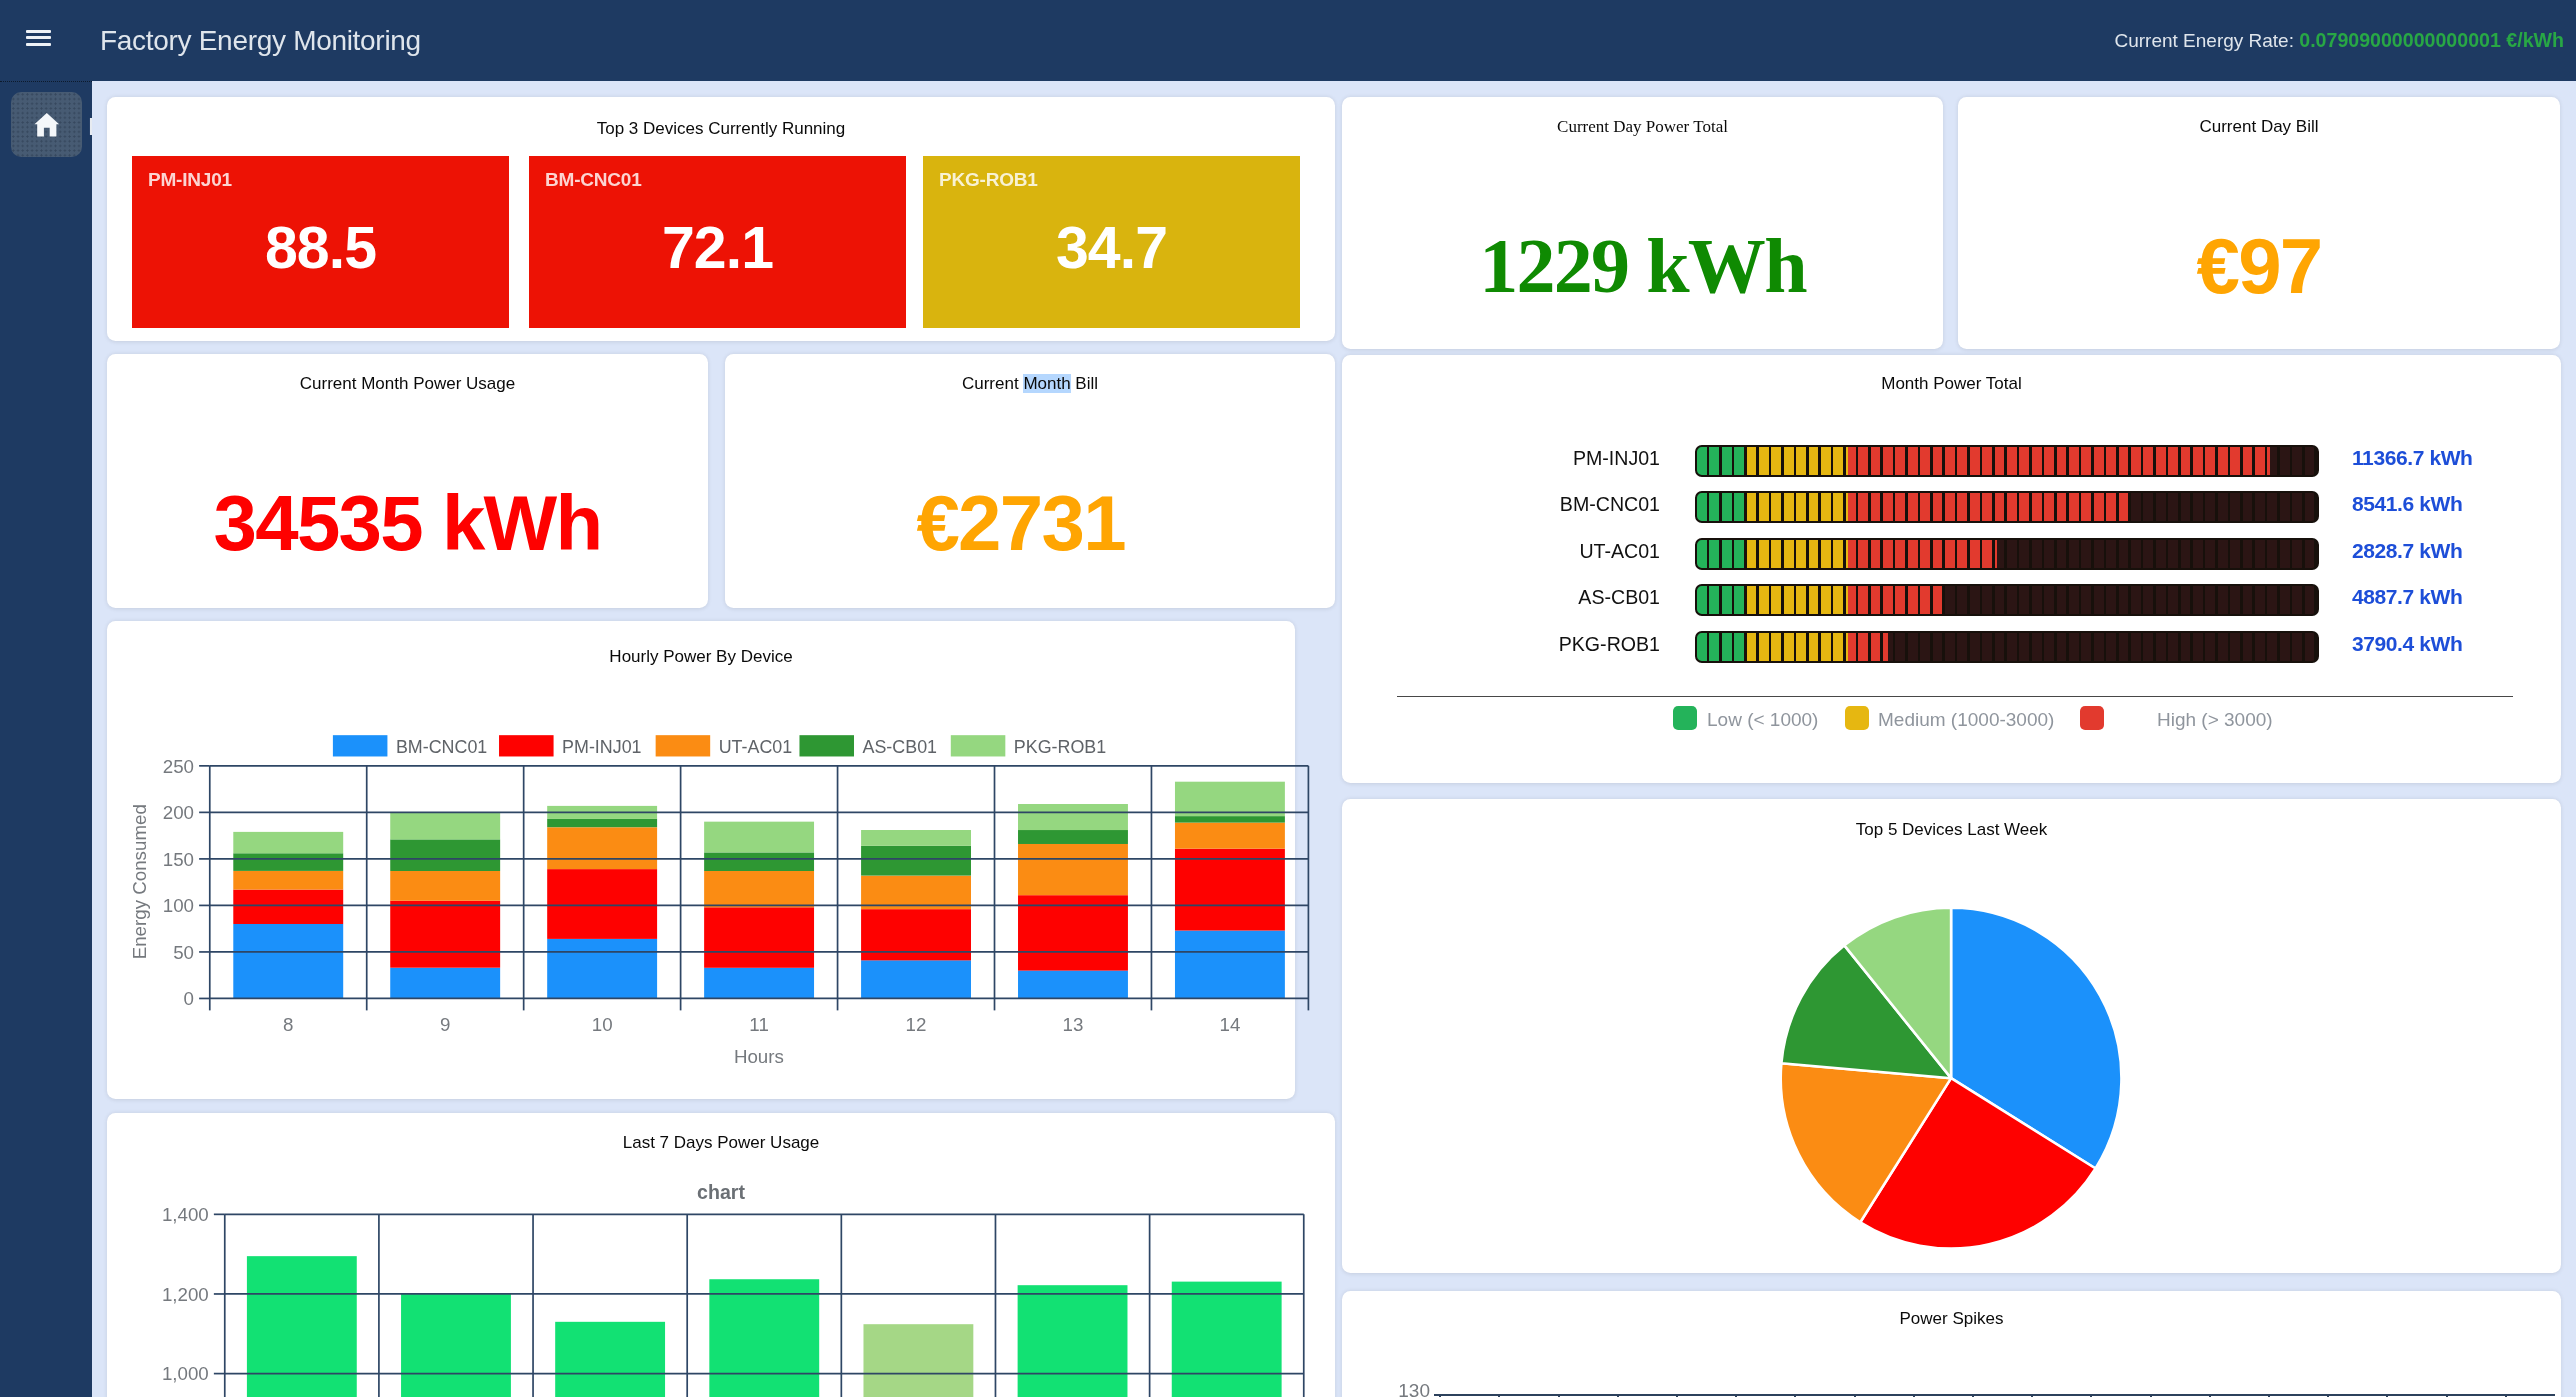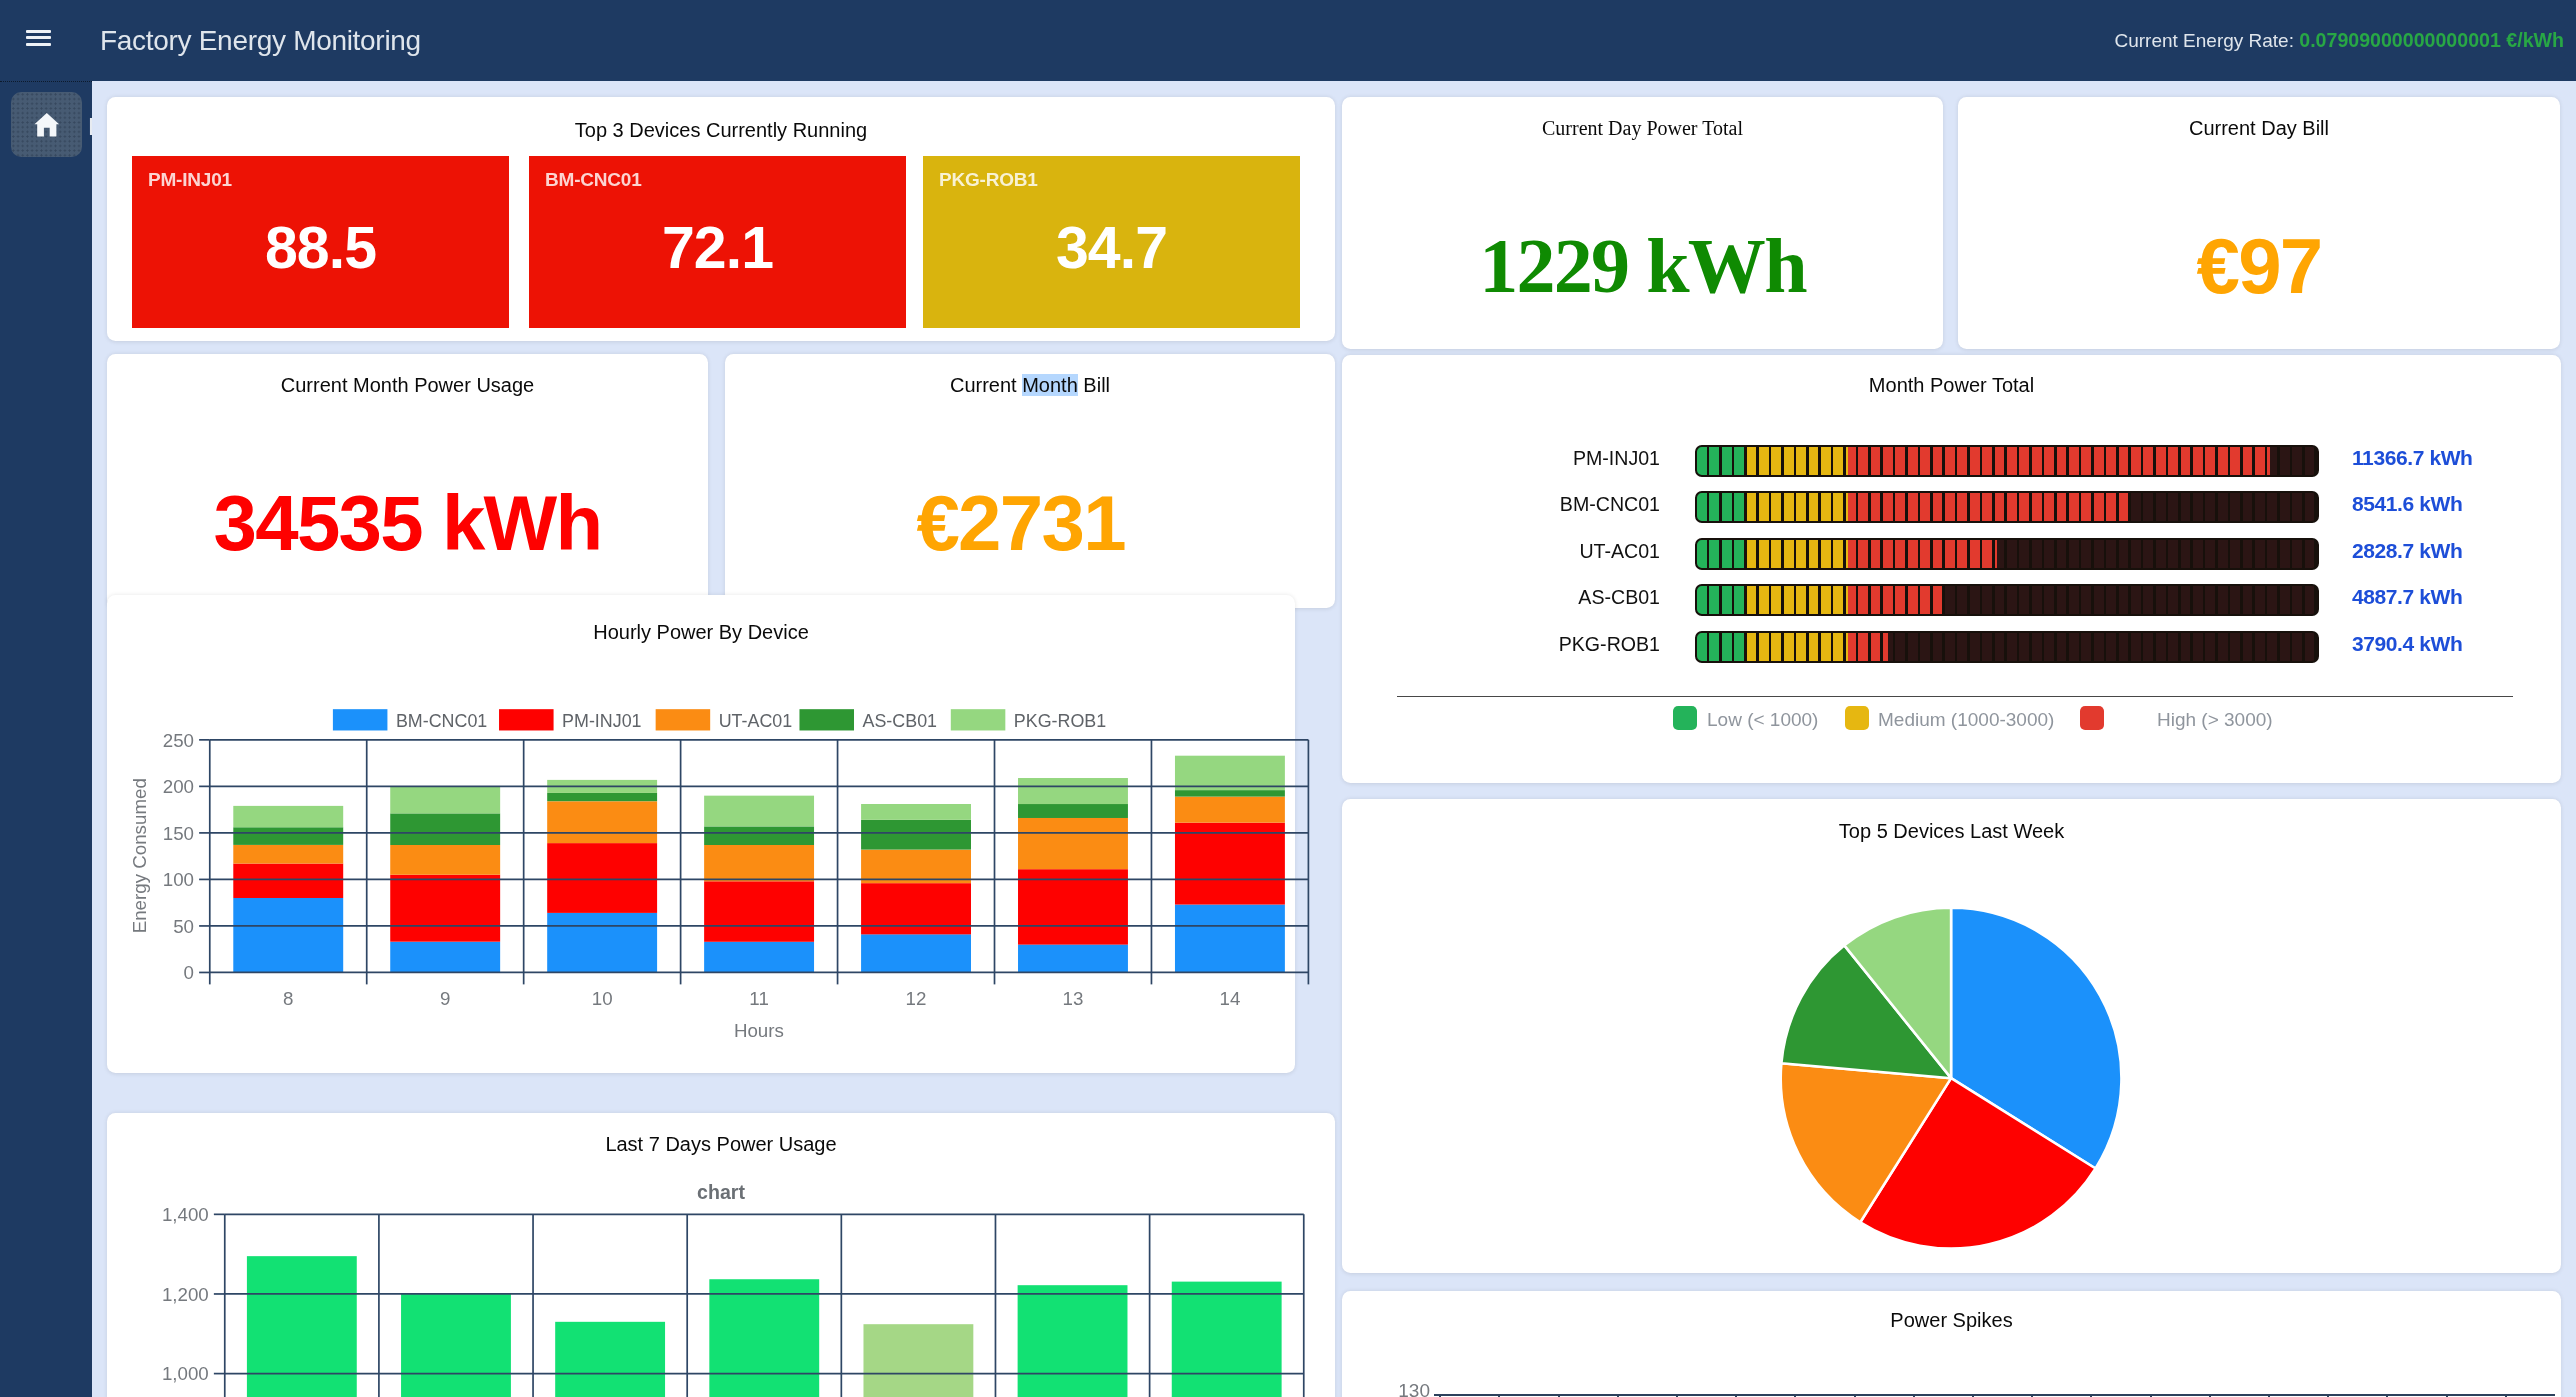--- a/index.html
+++ b/index.html
@@ -9,21 +9,21 @@
 #burger div { position:absolute; left:25.6px; width:25.6px; height:2.9px; background:#eef2f7; border-radius:0.9px; }
 #navtitle { position:absolute; left:100px; top:0; height:81px; line-height:81px; font-size:28px; letter-spacing:-0.3px; color:#dfe5ec; }
 #navrate { position:absolute; right:12px; top:0; height:81px; line-height:81px; font-size:19px; color:#dfe5ec; }
 #navrate b { font-size:19.6px; color:#28a745; }
 #sidebar { position:absolute; top:81px; left:0; width:92px; height:1316px; background:#1e3a62; border-top:1.7px dotted rgba(0,0,0,0.55); overflow:hidden; z-index:4; }
 #homebtn { position:absolute; left:11px; top:10.2px; width:71px; height:65px; border-radius:10.2px; background-color:#475b73;
   background-image: radial-gradient(rgba(0,10,25,0.24) 0.9px, rgba(0,0,0,0) 1.1px); background-size:4.7px 4.7px; }
 #homeicon { position:absolute; left:34px; top:30px; }
 #fsliver { position:absolute; left:88px; top:31px; font-size:24px; color:#e7ebf1; white-space:nowrap; }
 .card { position:absolute; background:#ffffff; border-radius:8.5px; box-shadow:0 0.9px 4.3px rgba(0,0,0,0.10); }
-.ctitle { position:absolute; left:0; width:100%; text-align:center; font-size:20px; color:#0a0a0a; }
+.ctitle { position:absolute; left:0; width:100%; text-align:center; font-size:17px; color:#0a0a0a; }
 .tile { position:absolute; top:59px; width:377px; height:172px; }
 .tlabel { position:absolute; left:16px; top:13.6px; line-height:1; font-size:19px; font-weight:bold; color:rgba(255,255,255,0.82); letter-spacing:-0.2px; }
 .tnum { position:absolute; left:0; width:100%; top:59px; line-height:1.15; text-align:center; font-size:59px; font-weight:bold; color:#ffffff; letter-spacing:-0.9px; }
 .bignum { position:absolute; left:0; width:100%; text-align:center; font-size:78px; font-weight:bold; letter-spacing:-1.7px; }
 .glabel { position:absolute; width:318px; text-align:right; font-size:19.6px; color:#111; line-height:28px; }
 .gbar { position:absolute; left:353px; width:624px; height:31.5px; border:2.6px solid #17100b; border-radius:6.8px; }
 .gval { position:absolute; left:1010px; font-size:21px; font-weight:bold; color:#1d4ed8; line-height:28px; letter-spacing:-0.4px; }
 .gsep { position:absolute; left:55px; top:341px; width:1116px; height:0; border-top:1.3px solid #474747; }
 .lgsw { position:absolute; top:351px; width:24px; height:24px; border-radius:5.1px; }
 .lglab { position:absolute; top:354px; font-size:19px; color:#8f959d; }
@@ -105,21 +105,21 @@
 <div class="gval" style="top:275px;">3790.4 kWh</div>
     <div class="gsep"></div>
     <div class="lgsw" style="left:331px; background:#24b35a;"></div>
       <div class="lglab" style="left:365px;">Low (&lt; 1000)</div>
     <div class="lgsw" style="left:503px; background:#e6b711;"></div>
       <div class="lglab" style="left:536px;">Medium (1000-3000)</div>
     <div class="lgsw" style="left:738px; background:#e23a2e;"></div>
       <div class="lglab" style="left:771px;margin-left:44px;">High (&gt; 3000)</div>
   </div>
 
-  <div class="card" style="left:107px; top:595px; width:1188px; height:478px;">
+  <div class="card" style="left:107px; top:621px; width:1188px; height:478px;">
     <div class="ctitle" style="top:25.6px;">Hourly Power By Device</div>
     <div style="position:absolute; left:0; top:0;"><svg width="1228" height="478" font-family="Liberation Sans, sans-serif" viewBox="0 0 1441 561">
           <rect x="148.1" y="355.6" width="129" height="87.4" fill="#1b91fb"></rect>
           <rect x="148.1" y="315.2" width="129" height="40.4" fill="#fe0100"></rect>
           <rect x="148.1" y="293.4" width="129" height="21.8" fill="#fb8c13"></rect>
           <rect x="148.1" y="272.6" width="129" height="20.7" fill="#2e9733"></rect>
           <rect x="148.1" y="247.5" width="129" height="25.1" fill="#95d780"></rect>
           <rect x="332.3" y="407.0" width="129" height="36.0" fill="#1b91fb"></rect>
           <rect x="332.3" y="328.3" width="129" height="78.6" fill="#fe0100"></rect>
           <rect x="332.3" y="293.4" width="129" height="34.9" fill="#fb8c13"></rect>

